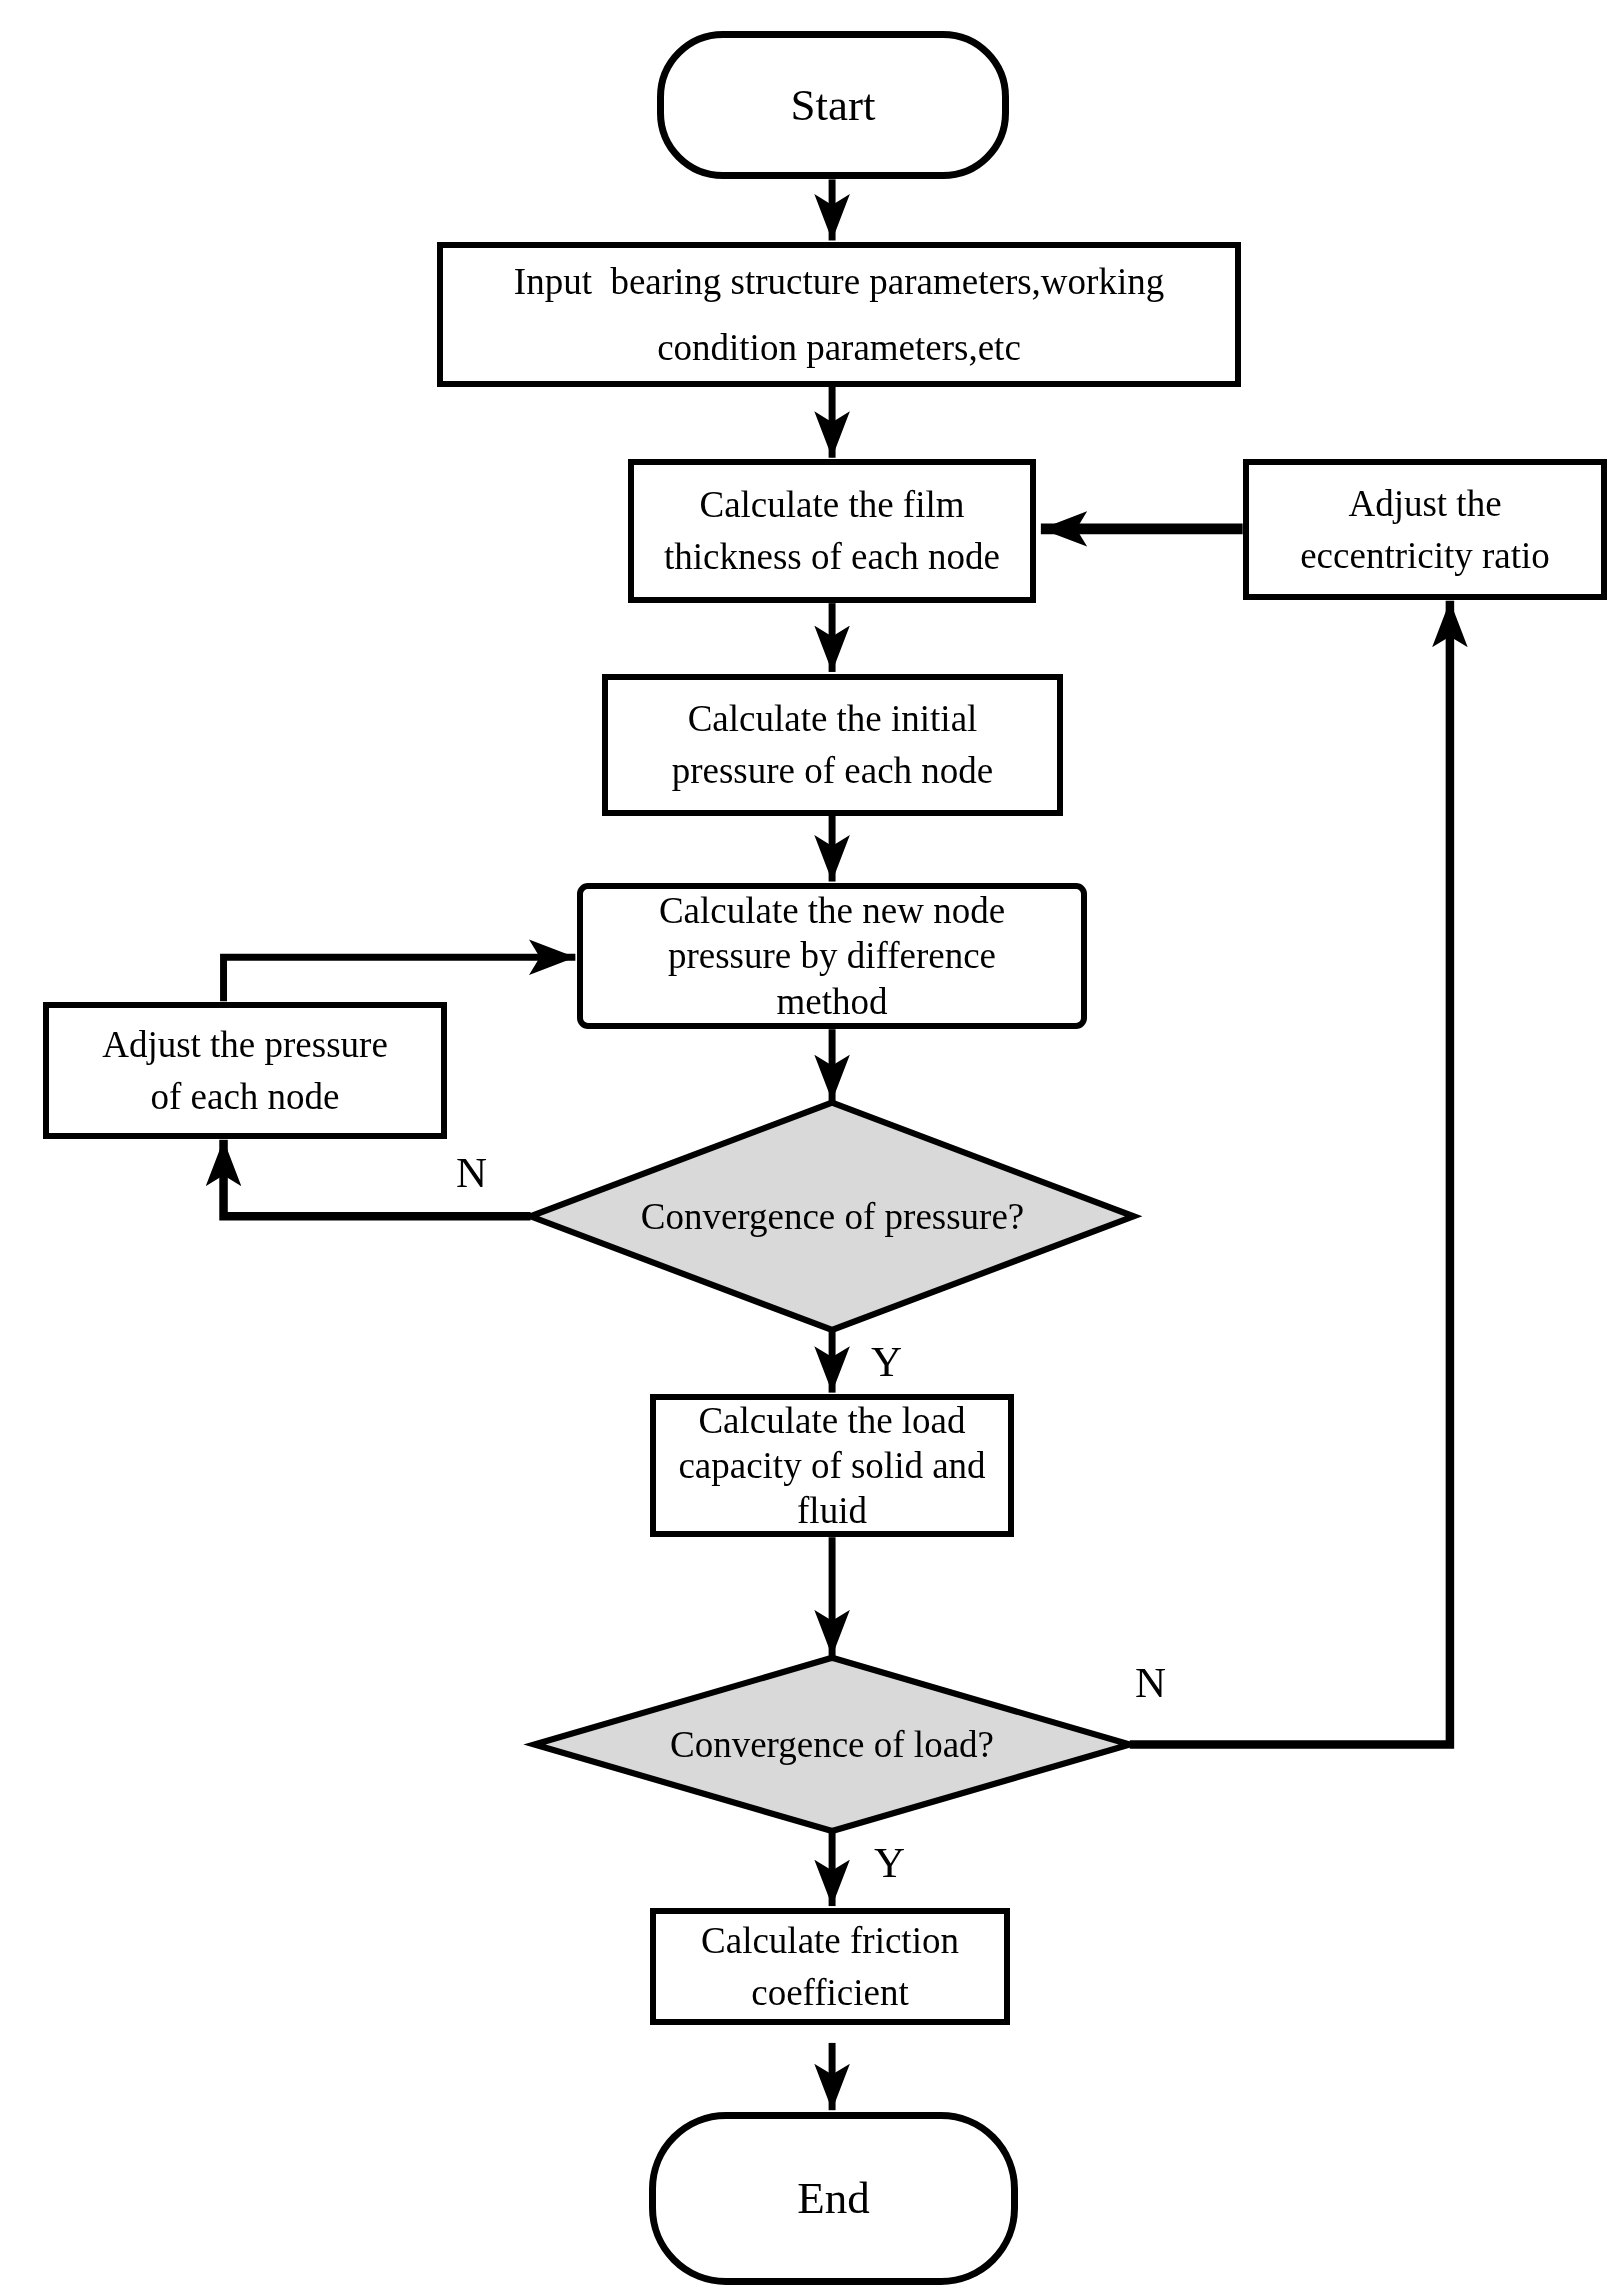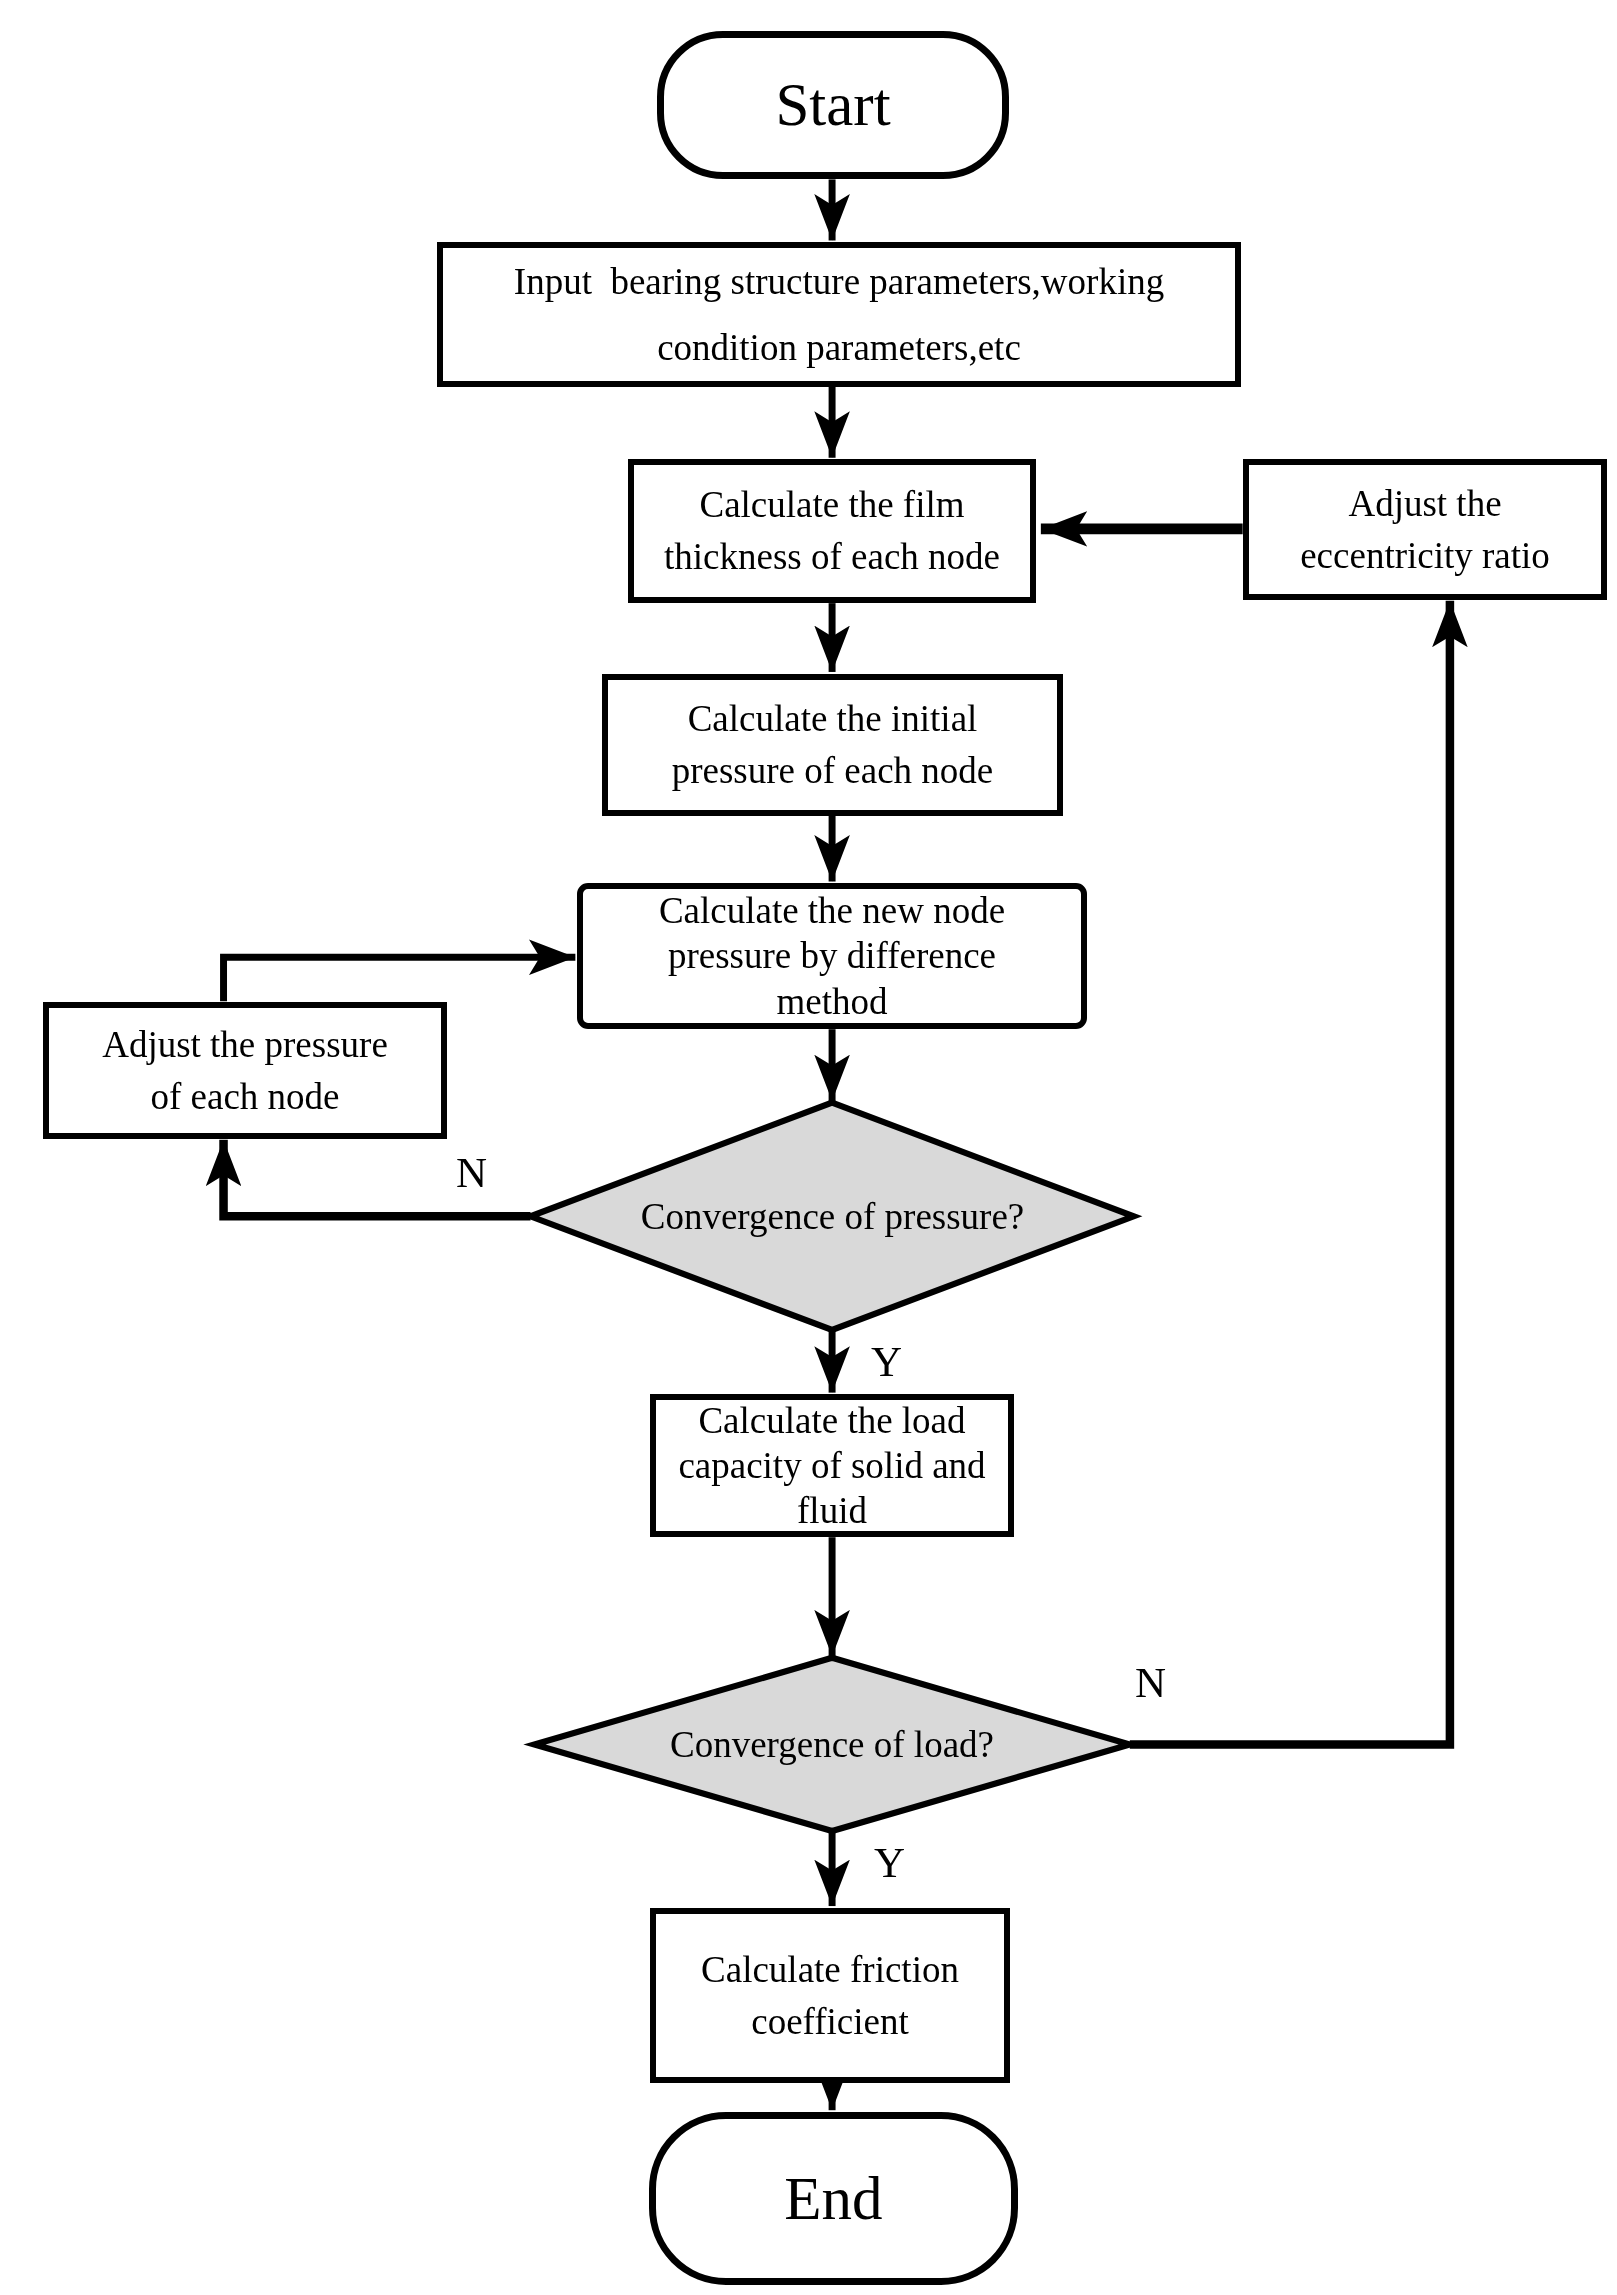--- a/index.html
+++ b/index.html
@@ -25,21 +25,21 @@
     align-items: center;
     justify-content: center;
     text-align: center;
     white-space: pre-wrap;
     font-size: 37px;
     line-height: 1.4;
   }
   .terminator {
     border-width: 7px;
     border-radius: 66px;
-    font-size: 61px;
+    font-size: 45px;
   }
   .lh-tight { line-height: 1.22; }
   .lh-loose { line-height: 1.78; }
   .diamond-label {
     position: absolute;
     display: flex;
     align-items: center;
     justify-content: center;
     text-align: center;
     font-size: 37px;
@@ -103,21 +103,21 @@
 of each node</div>
 
   <div class="diamond-label" style="left:531px; top:1103px; width:603px; height:227px;">Convergence of pressure?</div>
 
   <div class="node lh-tight" style="left:650px; top:1394px; width:364px; height:143px;">Calculate the load
 capacity of solid and
 fluid</div>
 
   <div class="diamond-label" style="left:534px; top:1658px; width:596px; height:173px;">Convergence of load?</div>
 
-  <div class="node" style="left:650px; top:1908px; width:360px; height:175px;">Calculate friction
+  <div class="node" style="left:650px; top:1908px; width:360px; height:117px;">Calculate friction
 coefficient</div>
 
   <div class="node terminator" style="left:649px; top:2112px; width:369px; height:173px; border-radius:77px;">End</div>
 
   <span class="edge-label" style="left:456px; top:1151px;">N</span>
   <span class="edge-label" style="left:871px; top:1340px;">Y</span>
   <span class="edge-label" style="left:1135px; top:1661px;">N</span>
   <span class="edge-label" style="left:874px; top:1841px;">Y</span>
 
 </div>

